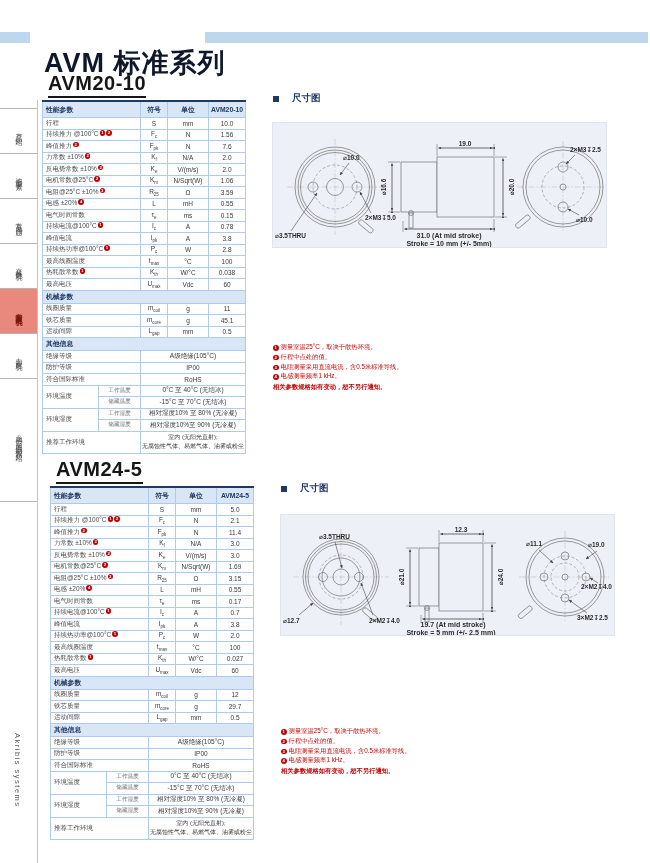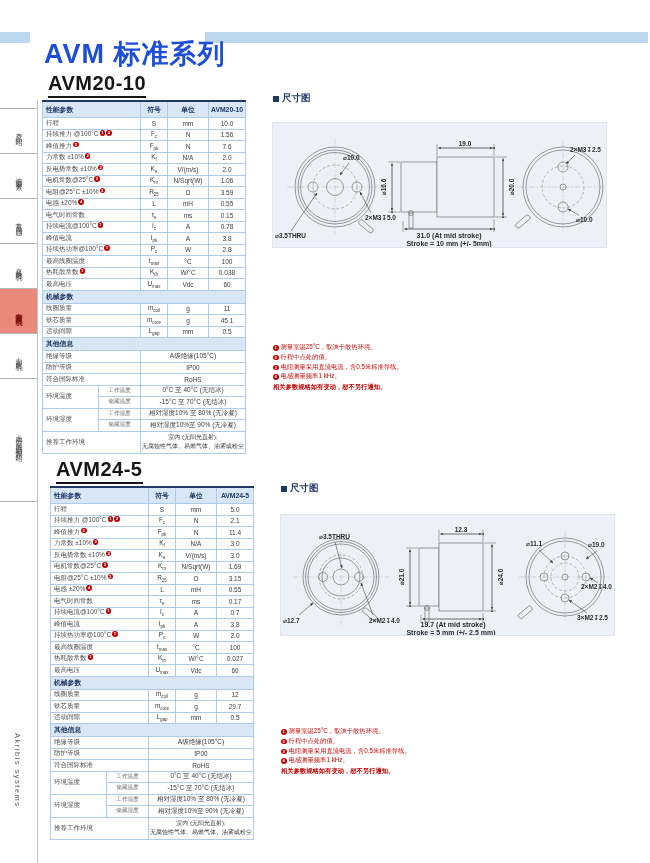--- a/index.html
+++ b/index.html
@@ -20,21 +20,21 @@
     cursor:pointer;background:#fff;
   }
   .tab.tall{height:122px;}
   .tab.active{background:#e9897e;color:#7c150c;font-weight:bold;}
   .brand{
     position:absolute;left:13px;top:733px;writing-mode:vertical-rl;
     font-size:7.5px;color:#5a5a5a;letter-spacing:1.5px;
   }
 
   
-  .page-title{position:absolute;left:44px;top:20px;font-size:27px;color:#1d4ed8;letter-spacing:1px;margin-top:16px;}
+  .page-title{position:absolute;left:44px;top:29px;font-size:27px;color:#0f172a;letter-spacing:1px;margin-top:16px;}
   .bar{position:absolute;height:11px;background:#bdd7ee;top:32px;}
   .bar.left{left:0;width:30px;}
   .bar.right{left:205px;width:443px;}
 
   
   .section{position:absolute;left:0;width:650px;}
   #section-0{top:72px;height:386px;}
   #section-1{top:458px;height:400px;margin-left:8px;}
   .model-heading{
     position:absolute;left:48px;top:0;font-size:20px;font-weight:bold;color:#161616;
@@ -56,21 +56,21 @@
   .spec-table td.sub{font-size:5.6px;color:#6b6b6b;}
   .spec-table td.rec{font-size:6px;line-height:1.55;white-space:normal;height:21px;}
   .spec-table sub{font-size:4.5px;}
   .ref{
     display:inline-block;min-width:5.6px;height:5.6px;border-radius:3px;background:#c00000;
     color:#fff;font-size:4.3px;line-height:5.7px;text-align:center;
     vertical-align:2px;margin-left:1px;font-weight:bold;
   }
 
   
-  .dim-label{position:absolute;left:273px;display:flex;align-items:center;gap:3px;color:#1f3864;font-size:9.5px;font-weight:bold;}
+  .dim-label{position:absolute;left:273px;display:flex;align-items:center;gap:13px;color:#1f3864;font-size:9.5px;font-weight:bold;}
   #section-0 .dim-label{top:20px;}
   #section-1 .dim-label{top:24px;}
   .sq{width:6px;height:6px;background:#1f3864;}
   .panel{position:absolute;left:272px;width:333px;background:#edf1f7;border:1px solid #dfe5ee;}
   #section-0 .panel{top:50px;height:124px;}
   #section-1 .panel{top:56px;height:120px;}
   .panel svg{display:block;}
   .panel text{fill:#2b2b2b;font-size:6.5px;font-weight:600;font-family:"Liberation Sans","DejaVu Sans",sans-serif;}
   .panel text.big{font-size:7px;}
 

